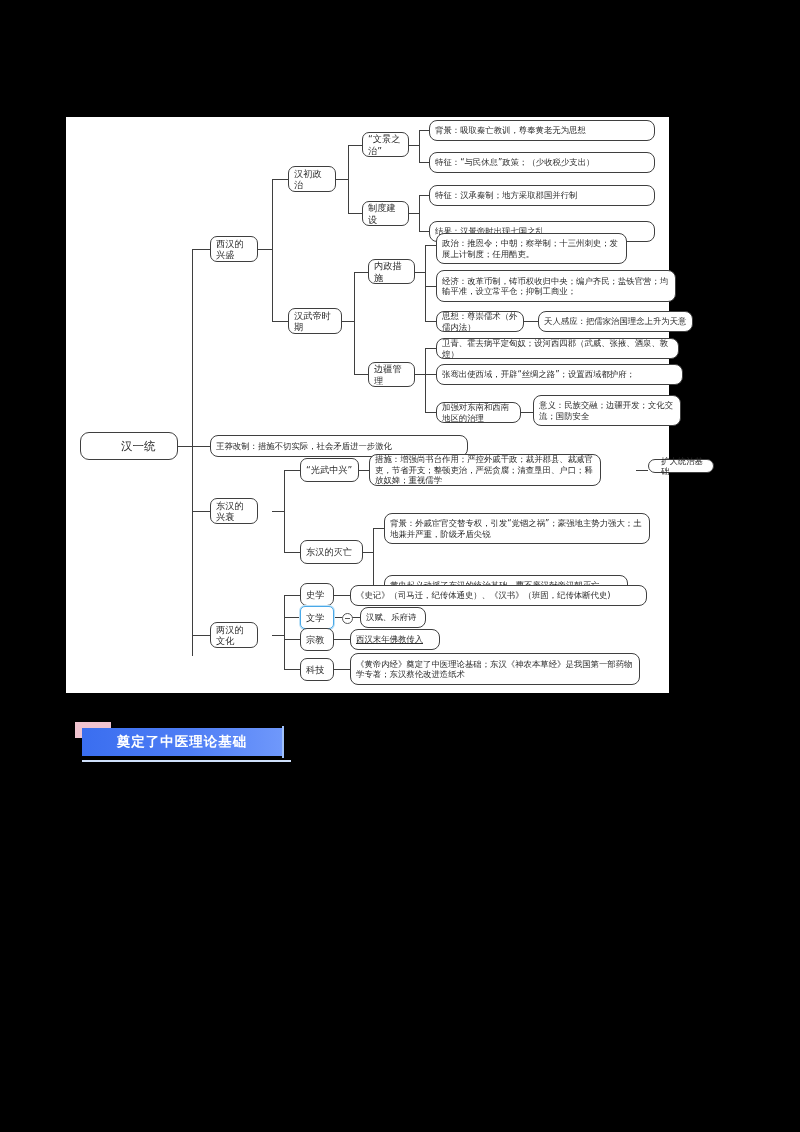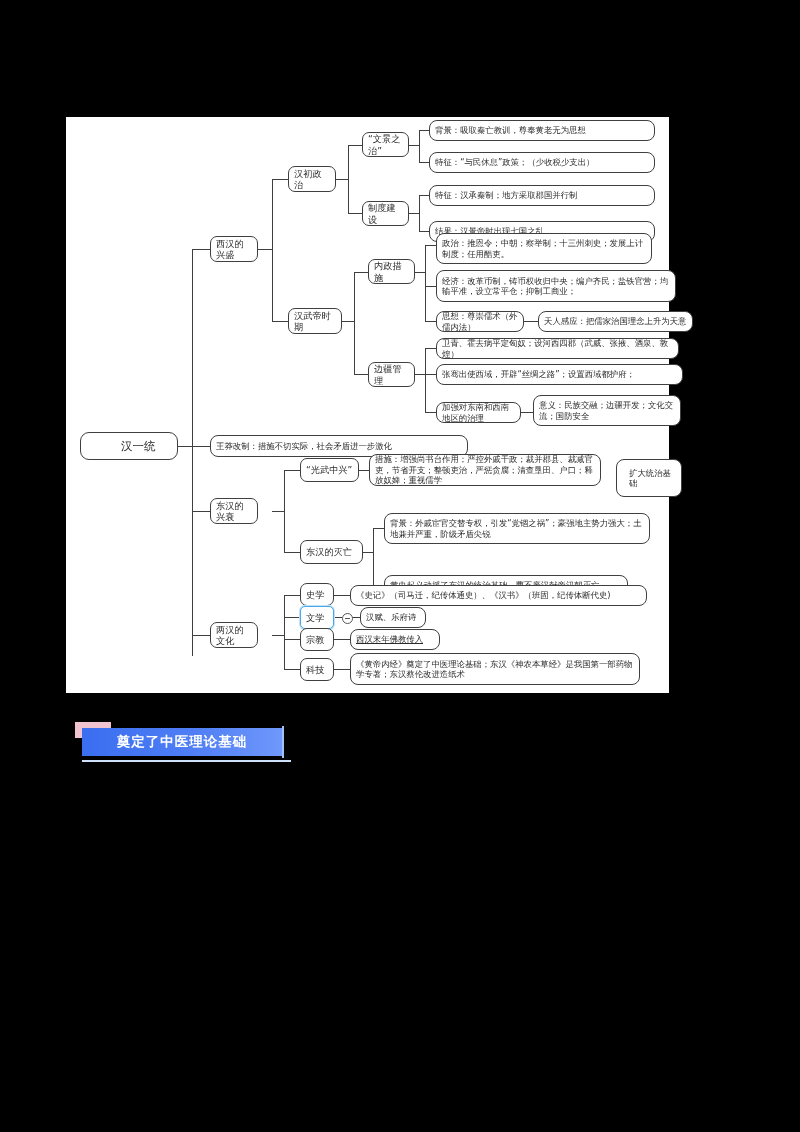--- a/index.html
+++ b/index.html
@@ -176,21 +176,21 @@
       <span>特征：汉承秦制；地方采取郡国并行制</span>
     </div>
 
     <div class="node branch t9" style="left:302px;top:142px;width:47px;height:25px;">
       <span>内政措施</span>
     </div>
     <div class="node branch t9" style="left:302px;top:245px;width:47px;height:25px;">
       <span>边疆管理</span>
     </div>
 
-    <div class="node leaf t85" style="left:370px;top:116px;width:216px;height:31px;">
+    <div class="node leaf t85" style="left:370px;top:116px;width:191px;height:31px;">
       <span>政治：推恩令；中朝；察举制；十三州刺史；发展上计制度；任用酷吏。</span>
     </div>
     <div class="node leaf t85" style="left:370px;top:153px;width:240px;height:32px;">
       <span>经济：改革币制，铸币权收归中央；编户齐民；盐铁官营；均输平准，设立常平仓；抑制工商业；</span>
     </div>
     <div class="node leaf t85" style="left:370px;top:194px;width:88px;height:21px;">
       <span>思想：尊崇儒术（外儒内法）</span>
     </div>
     <div class="node leaf t85" style="left:472px;top:194px;width:155px;height:21px;">
       <span>天人感应：把儒家治国理念上升为天意</span>
@@ -212,21 +212,21 @@
     <div class="node branch t9" style="left:234px;top:341px;width:59px;height:24px;">
       <span>“光武中兴”</span>
     </div>
     <div class="node branch t9" style="left:234px;top:423px;width:63px;height:24px;">
       <span>东汉的灭亡</span>
     </div>
 
     <div class="node leaf t85" style="left:303px;top:337px;width:232px;height:32px;">
       <span>措施：增强尚书台作用；严控外戚干政；裁并郡县、裁减官吏，节省开支；整顿吏治，严惩贪腐；清查垦田、户口；释放奴婢；重视儒学</span>
     </div>
-    <div class="node leaf t85" style="left:550px;top:342px;width:66px;height:38px;padding-left:12px;">
+    <div class="node leaf t85" style="left:582px;top:342px;width:66px;height:14px;padding-left:12px;">
       <span>扩大统治基础</span>
     </div>
 
     <div class="node leaf t85" style="left:318px;top:396px;width:266px;height:31px;">
       <span>背景：外戚宦官交替专权，引发“党锢之祸”；豪强地主势力强大；土地兼并严重，阶级矛盾尖锐</span>
     </div>
     <div class="node leaf t85" style="left:318px;top:458px;width:244px;height:21px;">
       <span>黄巾起义动摇了东汉的统治基础，曹丕废汉献帝汉朝灭亡</span>
     </div>
 

